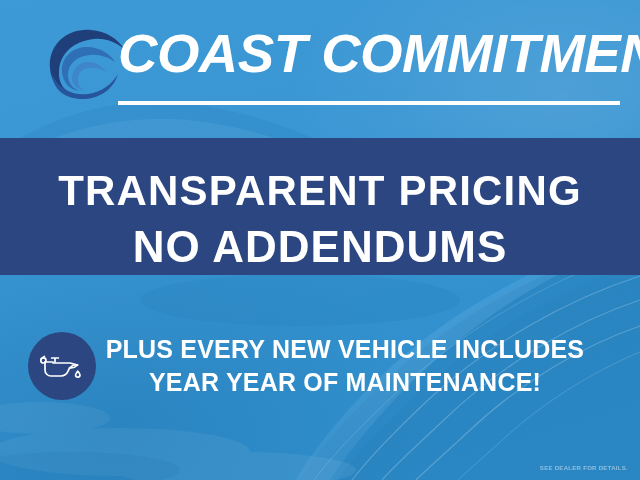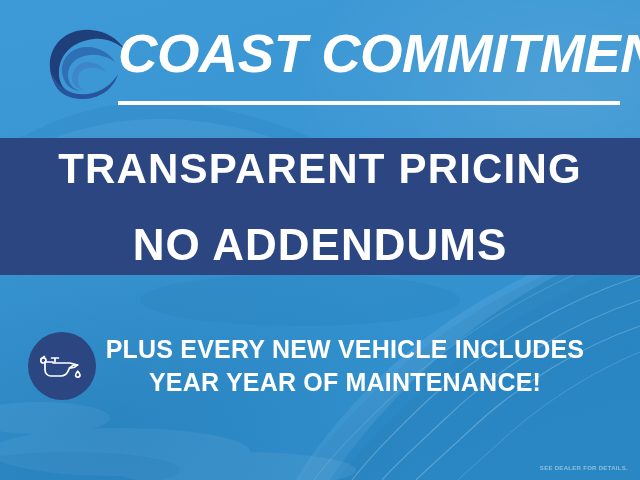--- a/index.html
+++ b/index.html
@@ -90,36 +90,35 @@
   .pricing-band {
     position: absolute;
     left: 0;
     top: 138px;
     width: 640px;
     height: 137px;
     background: #2b4680;
     display: flex;
     flex-direction: column;
     align-items: center;
-    justify-content: center;
+    justify-content: flex-end;
   }
   .pricing-line {
     color: #ffffff;
     font-family: "Liberation Sans", sans-serif;
     font-weight: bold;
     font-size: 42px;
     line-height: 56px;
     letter-spacing: 1.2px;
     white-space: nowrap;
     text-align: center;
   }
   .pricing-line.line-2 {
     font-size: 44px;
     letter-spacing: 1px;
-    margin-top: 20px;
   }
 
   
   .promo {
     position: absolute;
     left: 0;
     top: 320px;
     width: 640px;
     height: 92px;
     display: flex;

